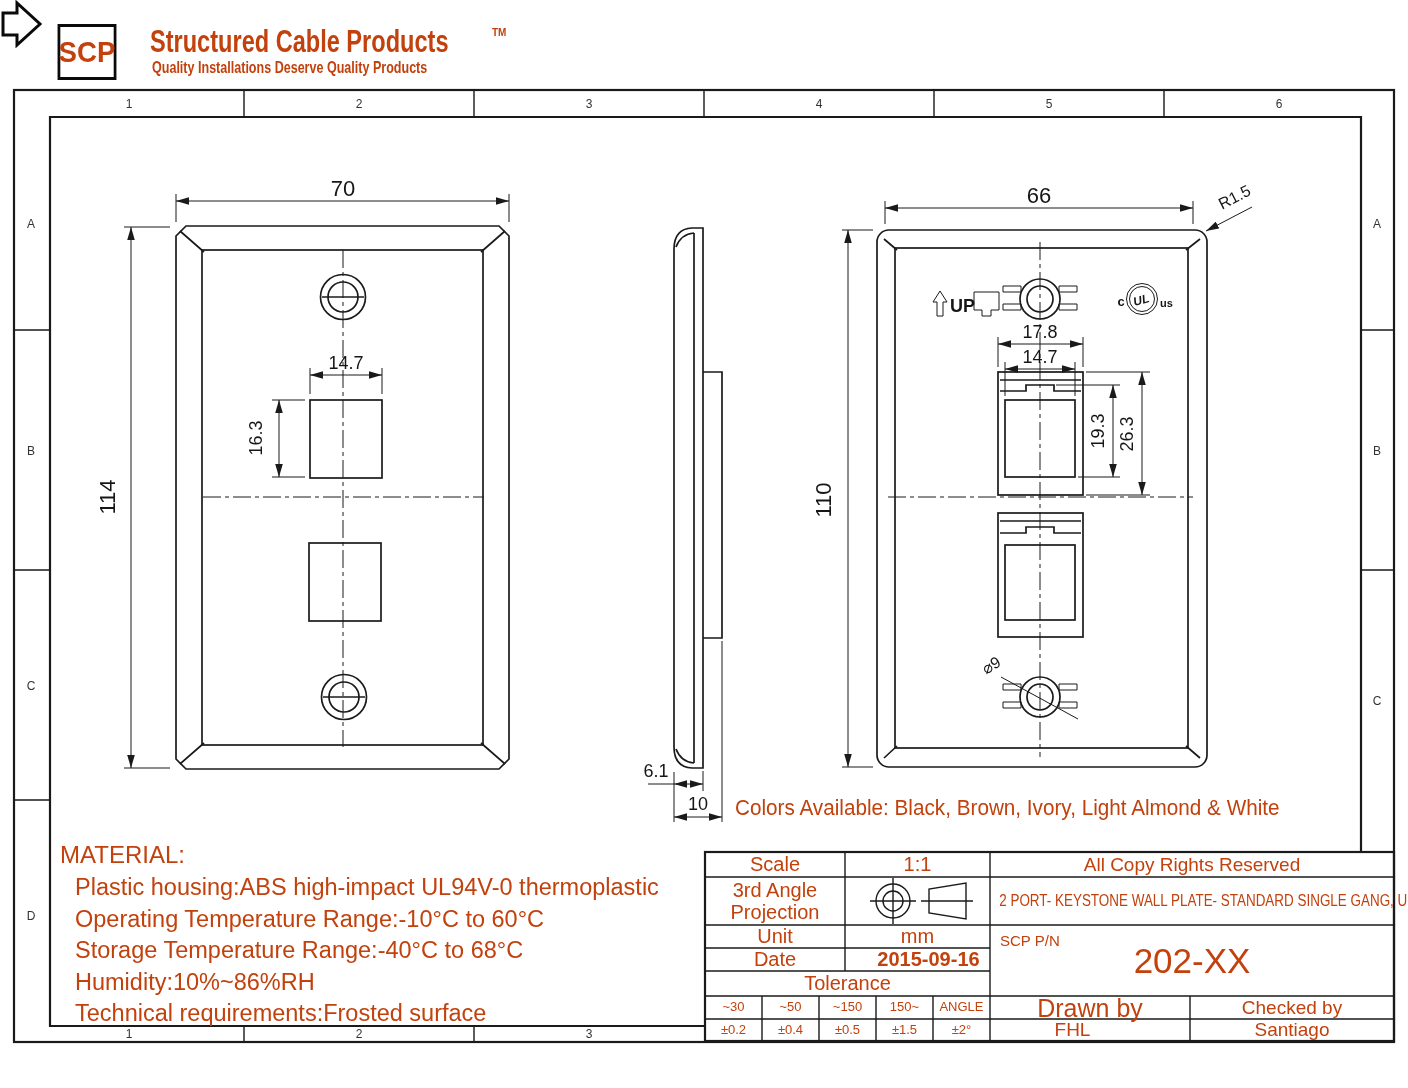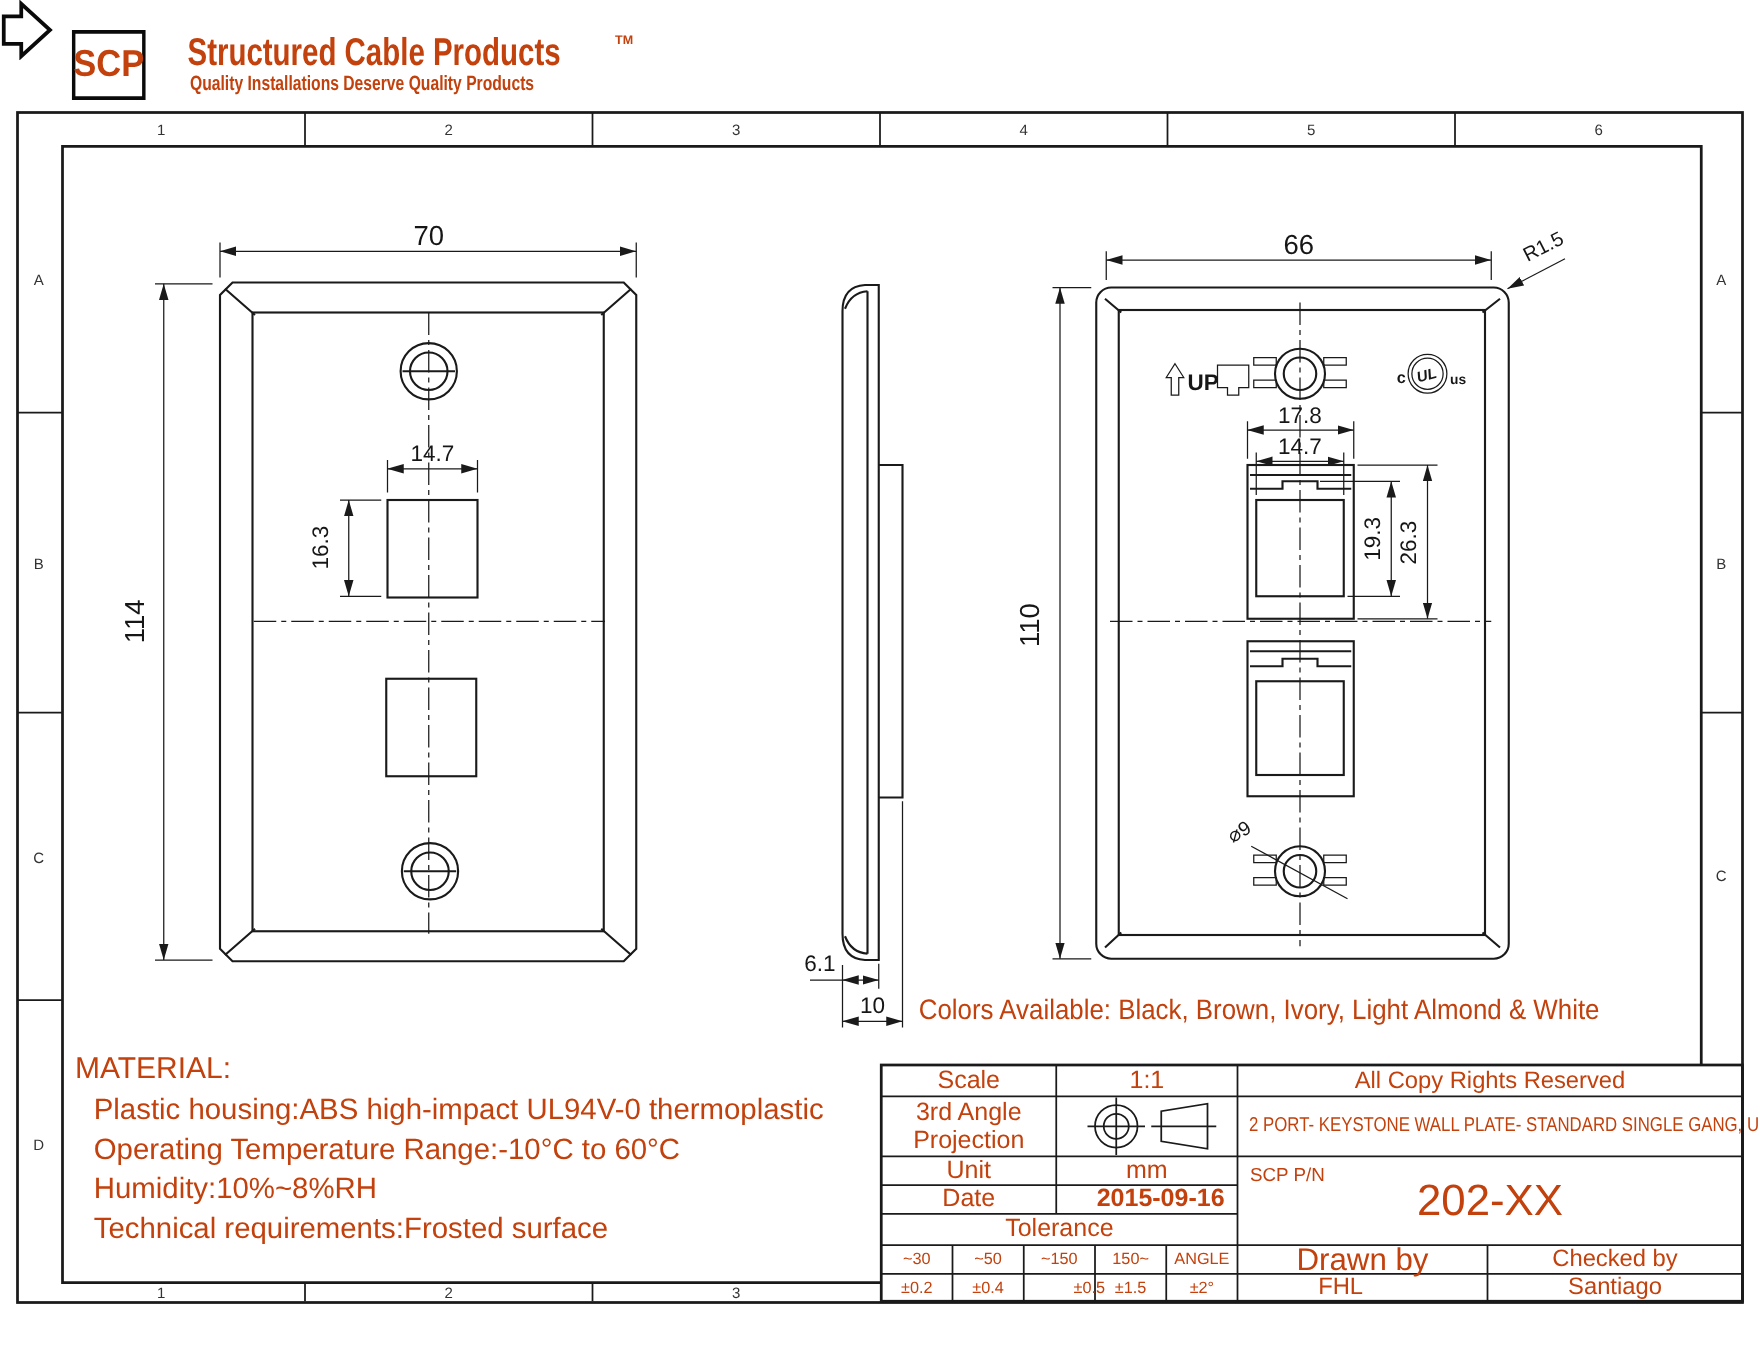--- a/index.html
+++ b/index.html
@@ -194,21 +194,22 @@
         <polygon class="tb" points="929,889 929,913 966,919 966,883"></polygon>
         <line class="tb" x1="921" y1="901" x2="973" y2="901"></line>
       </g>
     </g>
   </svg>
 
   <div class="material">
     <div class="mt">MATERIAL:</div>
     <div class="ml">Plastic housing:ABS high-impact UL94V-0 thermoplastic</div>
     <div class="ml">Operating Temperature Range:-10°C to 60°C</div>
-    <div class="ml">Humidity:10%~8%RH</div>
+    <div class="ml">Storage Temperature Range:-40°C to 68°C</div>
+    <div class="ml">Humidity:10%~86%RH</div>
     <div class="ml">Technical requirements:Frosted surface</div>
   </div>
 
   <div class="colors-note">Colors Available: Black, Brown, Ivory, Light Almond &amp; White</div>
 
   <div>
     <div class="tbc" style="left:705px;top:852px;width:140px;height:25px;">Scale</div>
     <div class="tbc" style="left:845px;top:852px;width:145px;height:25px;">1:1</div>
     <div class="tbc" style="left:990px;top:852px;width:404px;height:25px;font-size:19px;">All Copy Rights Reserved</div>
     <div class="tbc" style="left:710px;top:877px;width:130px;height:48px;">3rd Angle Projection</div>
@@ -220,21 +221,21 @@
     <div class="tbc" style="left:1000px;top:931px;width:110px;height:20px;justify-content:flex-start;font-size:15px;">SCP P/N</div>
     <div class="tbc" style="left:990px;top:932px;width:404px;height:58px;font-size:35px;">202-XX</div>
     <div class="tbc" style="left:705px;top:971px;width:285px;height:25px;">Tolerance</div>
     <div class="tbc small" style="left:705px;top:996px;width:57px;height:23px;">~30</div>
     <div class="tbc small" style="left:762px;top:996px;width:57px;height:23px;">~50</div>
     <div class="tbc small" style="left:819px;top:996px;width:57px;height:22px;">~150</div>
     <div class="tbc small" style="left:876px;top:996px;width:57px;height:23px;">150~</div>
     <div class="tbc small" style="left:933px;top:996px;width:57px;height:23px;">ANGLE</div>
     <div class="tbc small" style="left:705px;top:1019px;width:57px;height:22px;">±0.2</div>
     <div class="tbc small" style="left:762px;top:1019px;width:57px;height:22px;">±0.4</div>
-    <div class="tbc small" style="left:819px;top:1019px;width:57px;height:22px;padding-left:24px;">±0.5</div>
+    <div class="tbc small" style="left:819px;top:1019px;width:57px;height:22px;">±0.5</div>
     <div class="tbc small" style="left:876px;top:1019px;width:57px;height:22px;">±1.5</div>
     <div class="tbc small" style="left:933px;top:1019px;width:57px;height:22px;">±2°</div>
     <div class="tbc" style="left:990px;top:996px;width:200px;height:23px;font-size:25px;">Drawn by</div>
     <div class="tbc" style="left:1190px;top:996px;width:204px;height:23px;font-size:19px;">Checked by</div>
     <div class="tbc" style="left:990px;top:1019px;width:165px;height:22px;font-size:19px;">FHL</div>
     <div class="tbc" style="left:1190px;top:1019px;width:204px;height:22px;font-size:19px;">Santiago</div>
   </div>
 
 </div>
 

